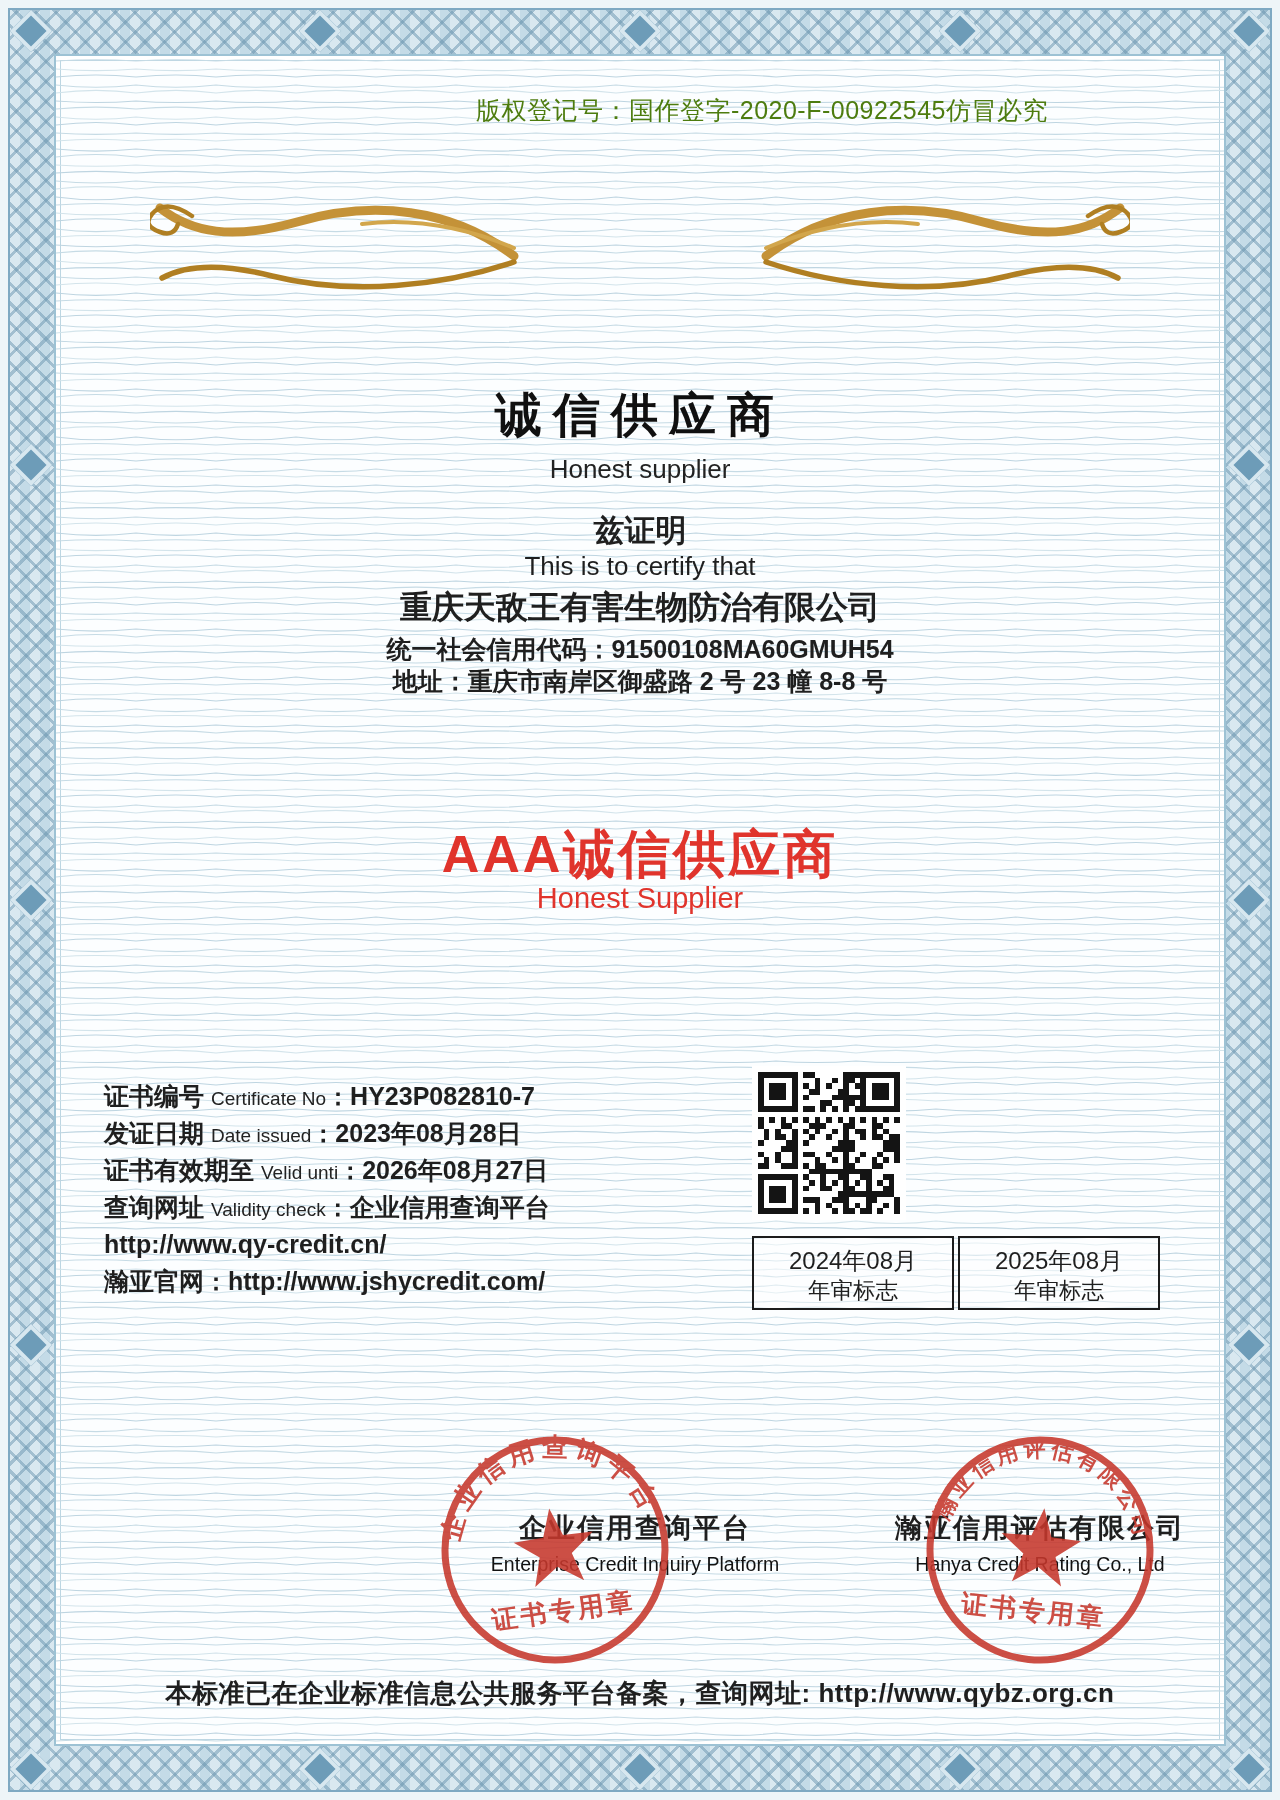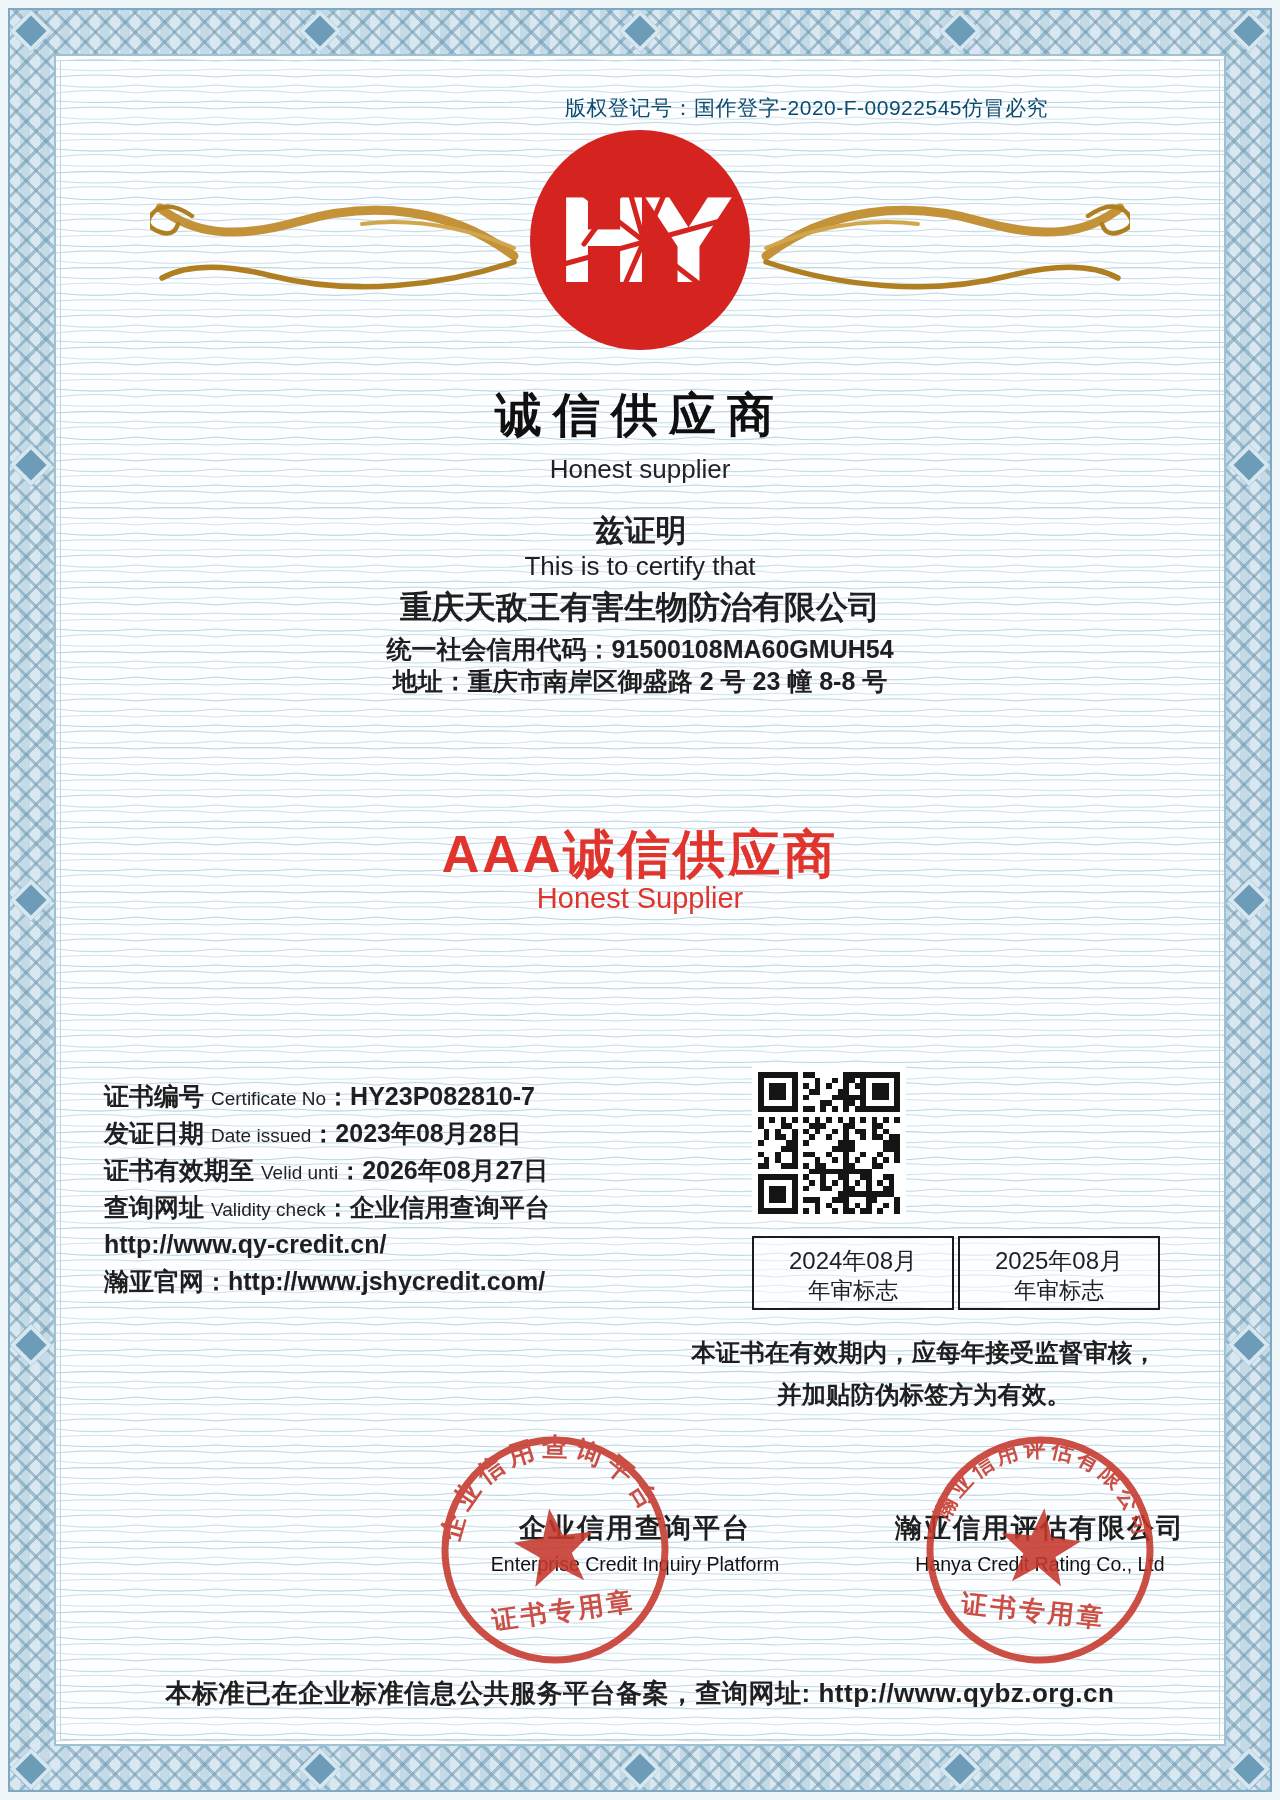--- a/index.html
+++ b/index.html
@@ -17,21 +17,21 @@
 
   
   .paper{position:absolute;inset:54px;background:#fcfeff;border:2px solid #9dc2d4;
          box-shadow:inset 0 0 0 4px #ffffff, inset 0 0 0 5px #bcd6e2;}
   .waves{position:absolute;inset:0;width:100%;height:100%;}
 
   .content{position:absolute;inset:0;}
   .content > div{position:absolute;}
   .ctr{left:0;right:0;text-align:center;}
 
-  .copyright{left:400px;top:94px;width:648px;text-align:right;font-size:21px;color:#0c4a6e;letter-spacing:.5px;}
+  .copyright{left:400px;top:94px;width:648px;text-align:right;font-size:25px;color:#4d7c0f;letter-spacing:.5px;}
 
   .logo{left:524px;top:124px;width:232px;height:232px;}
   .flourish{top:178px;width:372px;height:140px;}
   .flourish.fl-left{left:150px;transform:scaleX(-1);}
   .flourish.fl-right{left:758px;}
 
   .title-cn{top:384px;font-size:47px;font-weight:700;letter-spacing:11px;color:#101010;}
   .title-en{top:454px;font-size:26px;color:#222;}
   .certify-cn{top:510px;font-size:31px;font-weight:600;}
   .certify-en{top:551px;font-size:26px;}
@@ -335,33 +335,20 @@
       <svg width="372" height="140" viewBox="0 0 372 140" xmlns="http://www.w3.org/2000/svg">
         <g fill="none" stroke-linecap="round">
           <path d="M8,78 C70,30 150,22 225,44 C290,62 330,55 362,30" stroke="#c49238" stroke-width="9"></path>
           <path d="M8,84 C80,108 170,118 250,98 C305,84 338,88 360,100" stroke="#b07f22" stroke-width="5.5"></path>
           <path d="M8,70 C60,48 110,40 160,46" stroke="#d2a64c" stroke-width="4"></path>
           <path d="M330,38 q26,-18 40,-2 q10,12 -8,18 q-14,5 -18,-8" stroke="#b07f22" stroke-width="4.5"></path>
         </g>
       </svg>
     </div>
 
-    <div class="logo">
-      <svg width="232" height="232" viewBox="0 0 232 232" xmlns="http://www.w3.org/2000/svg">
-        <circle cx="116" cy="116" r="110" fill="#d5231f"></circle>
-        <text x="116" y="158" text-anchor="middle" font-family="'DejaVu Sans',sans-serif" font-size="116" font-weight="bold" fill="#ffffff" letter-spacing="-6">HY</text>
-        <g stroke="#d5231f" stroke-width="5" stroke-linecap="round">
-          <line x1="46" y1="60" x2="196" y2="176"></line>
-          <line x1="98" y1="40" x2="142" y2="196"></line>
-          <line x1="150" y1="48" x2="88" y2="190"></line>
-          <line x1="40" y1="140" x2="200" y2="96"></line>
-          <line x1="126" y1="30" x2="60" y2="120"></line>
-        </g>
-      </svg>
-    </div>
 
     <div class="ctr title-cn">诚信供应商</div>
     <div class="ctr title-en">Honest supplier</div>
 
     <div class="ctr certify-cn">兹证明</div>
     <div class="ctr certify-en">This is to certify that</div>
     <div class="ctr company">重庆天敌王有害生物防治有限公司</div>
     <div class="ctr code">统一社会信用代码：91500108MA60GMUH54</div>
     <div class="ctr addr">地址：重庆市南岸区御盛路 2 号 23 幢 8-8 号</div>
 
@@ -1021,24 +1008,20 @@
       <div class="abox">
         <div class="m">2024年08月</div>
         <div class="l">年审标志</div>
       </div>
       <div class="abox">
         <div class="m">2025年08月</div>
         <div class="l">年审标志</div>
       </div>
     </div>
 
-    <div class="audit-note">
-      <div>本证书在有效期内，应每年接受监督审核，</div>
-      <div>并加贴防伪标签方为有效。</div>
-    </div>
 
     <div class="issuer issuer-left">
       <div class="icn">企业信用查询平台</div>
       <div class="ien">Enterprise Credit Inquiry Platform</div>
     </div>
     <div class="issuer issuer-right">
       <div class="icn">瀚亚信用评估有限公司</div>
       <div class="ien">Hanya Credit Rating Co., Ltd</div>
     </div>
 

